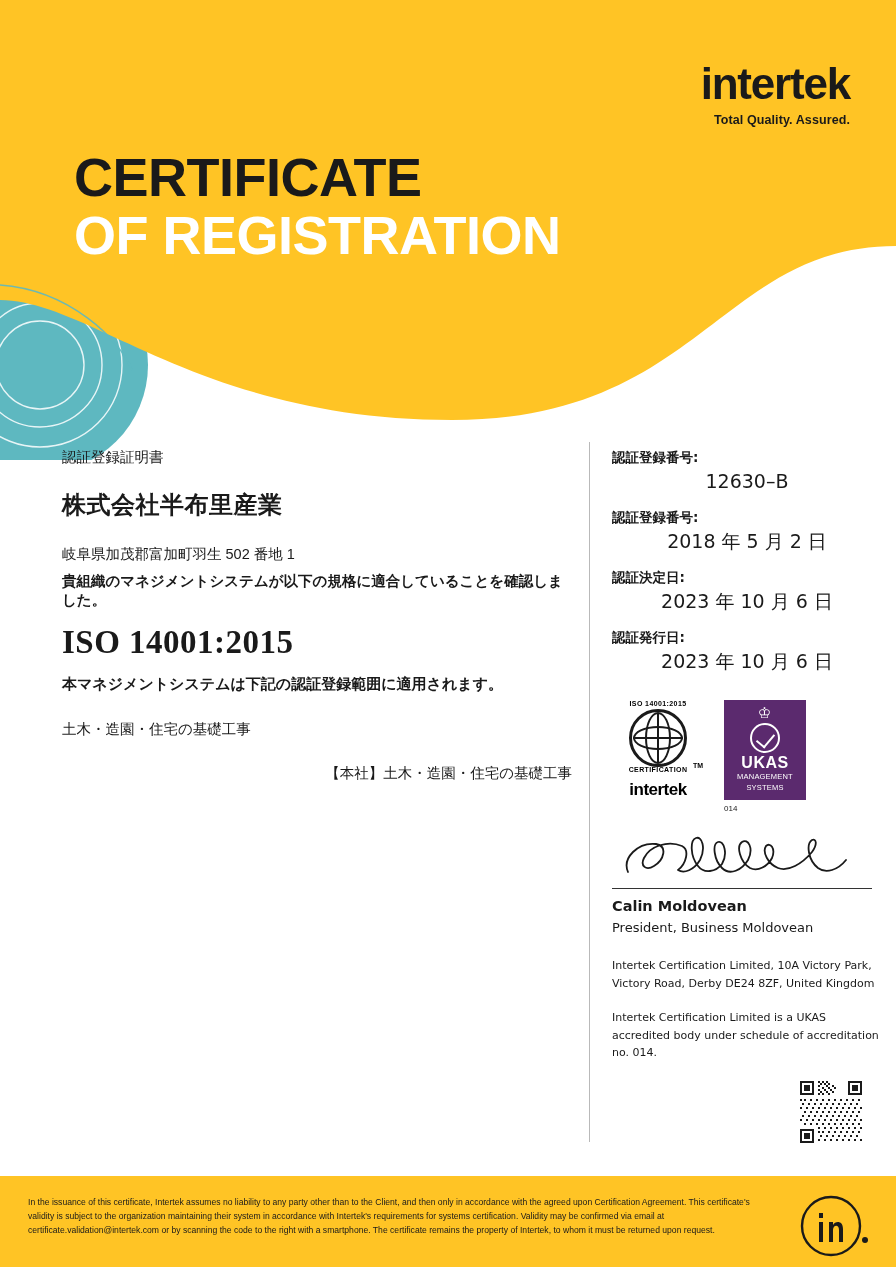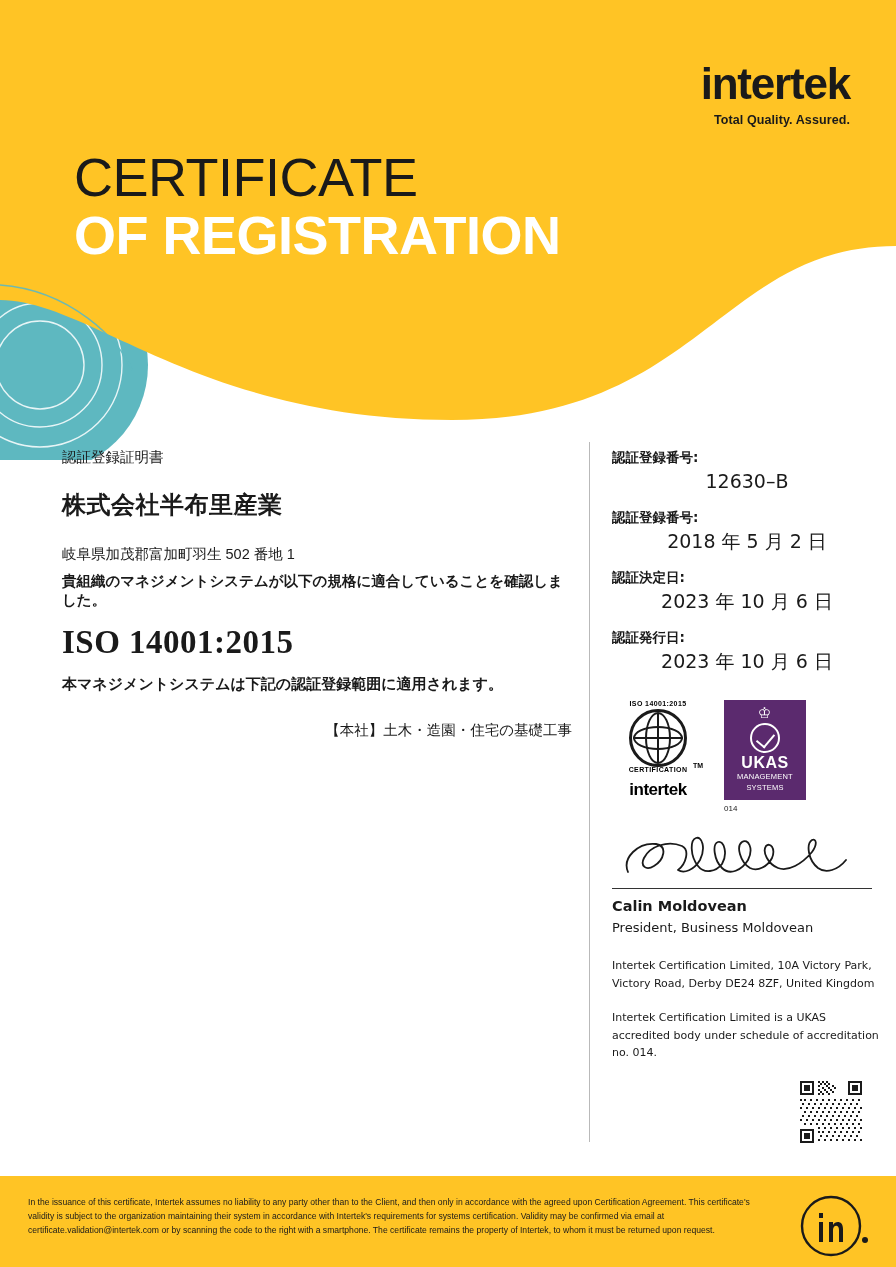--- a/index.html
+++ b/index.html
@@ -51,21 +51,21 @@
     letter-spacing: 0.1px;
   }
   .cert-title {
     position: absolute;
     left: 74px;
     top: 148px;
     z-index: 5;
   }
   .cert-title .line1 {
     font-size: 54px;
-    font-weight: normal;
+    font-weight: bold;
     color: #1a1a1a;
     letter-spacing: -0.5px;
     line-height: 1.08;
   }
   .cert-title .line2 {
     font-size: 54px;
     font-weight: bold;
     color: #ffffff;
     letter-spacing: -0.5px;
     line-height: 1.08;
@@ -411,20 +411,21 @@
 
   <div class="divider"></div>
 
   <div class="left-col">
     <div class="lbl-small">認証登録証明書</div>
     <div class="company">株式会社半布里産業</div>
     <div class="addr">岐阜県加茂郡富加町羽生 502 番地 1</div>
     <div class="conform">貴組織のマネジメントシステムが以下の規格に適合していることを確認しました。</div>
     <div class="std">ISO 14001:2015</div>
     <div class="scope-lead">本マネジメントシステムは下記の認証登録範囲に適用されます。</div>
+    <div class="scope-line">土木・造園・住宅の基礎工事</div>
     <div class="scope-detail">
       <div>【本社】土木・造園・住宅の基礎工事</div>
     </div>
   </div>
 
   <div class="right-col">
     <div class="meta-block">
       <div class="meta-label">認証登録番号:</div>
       <div class="meta-value">12630–B</div>
     </div>

